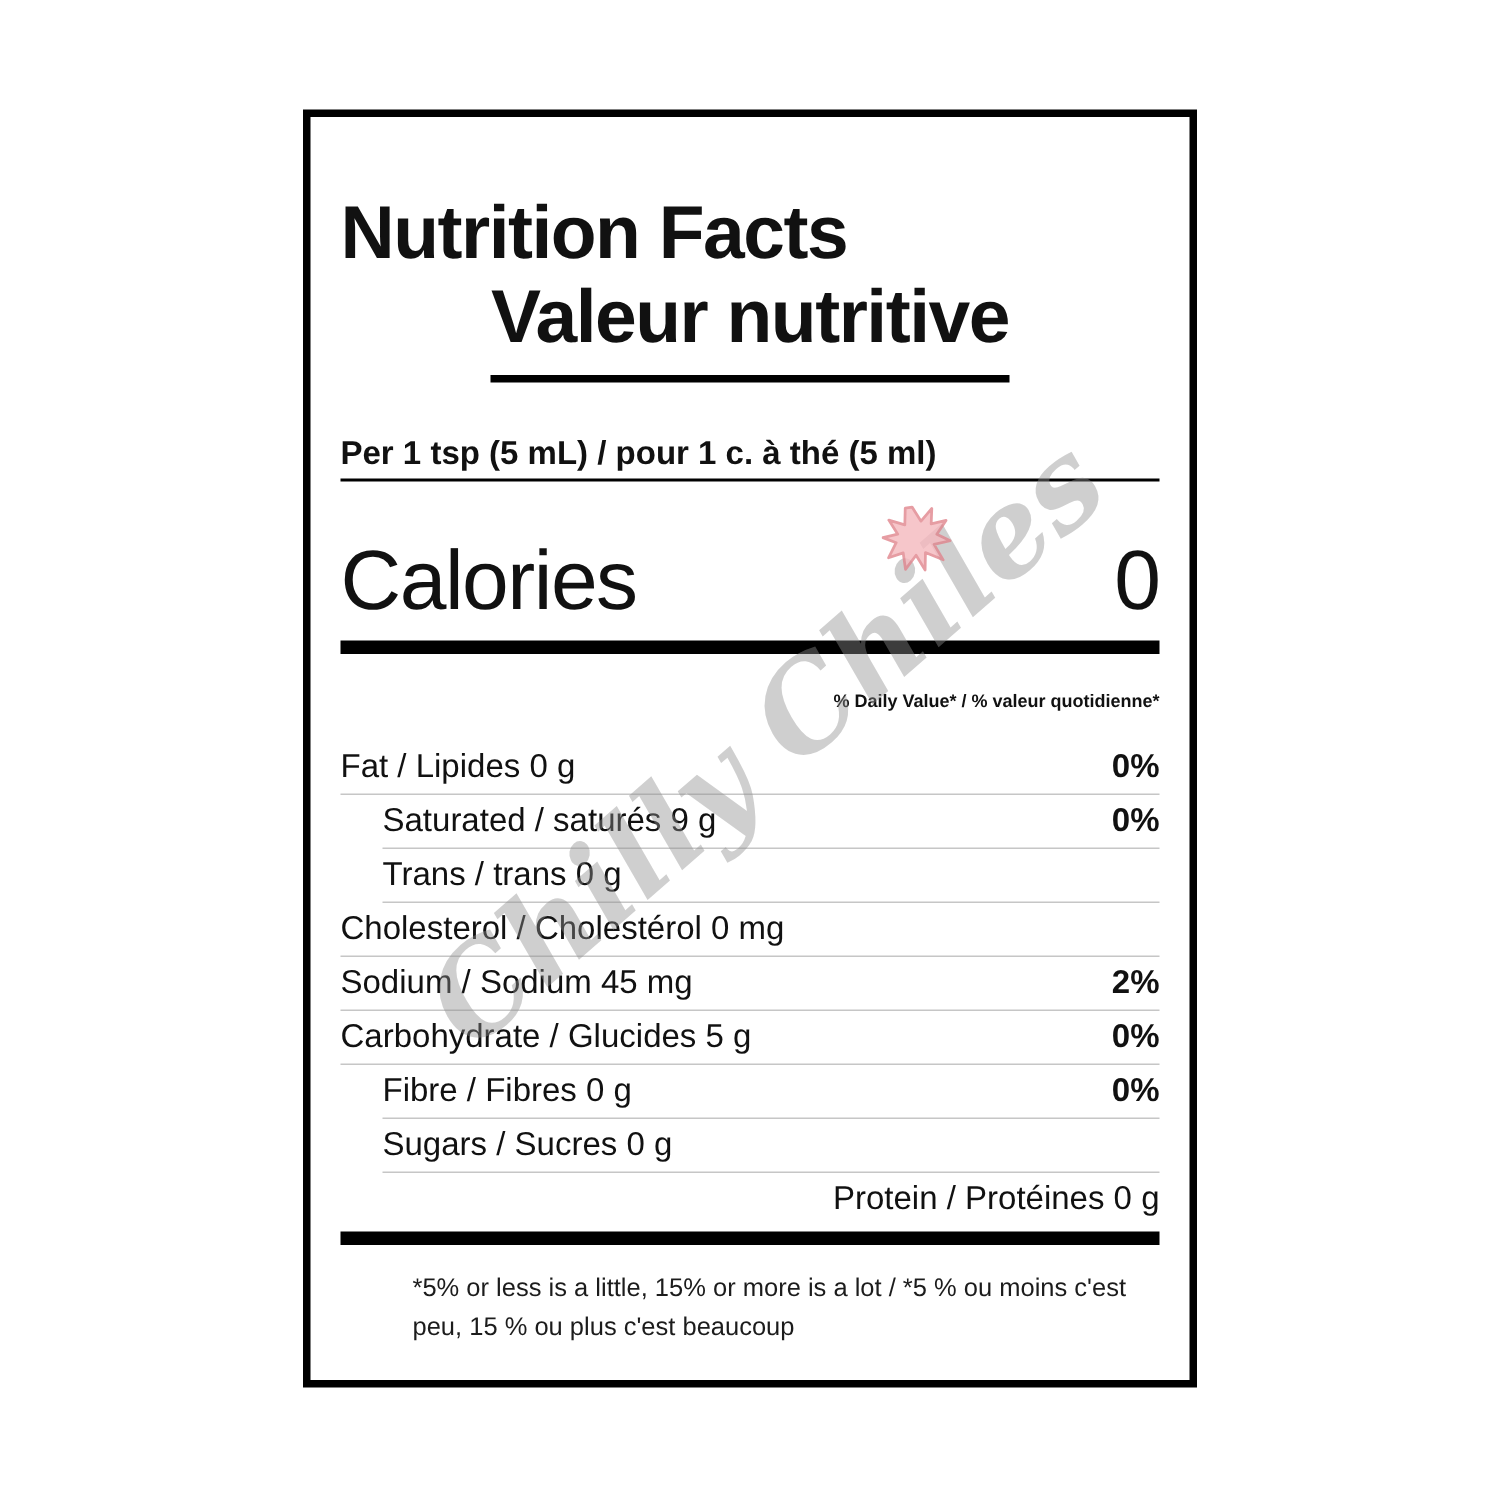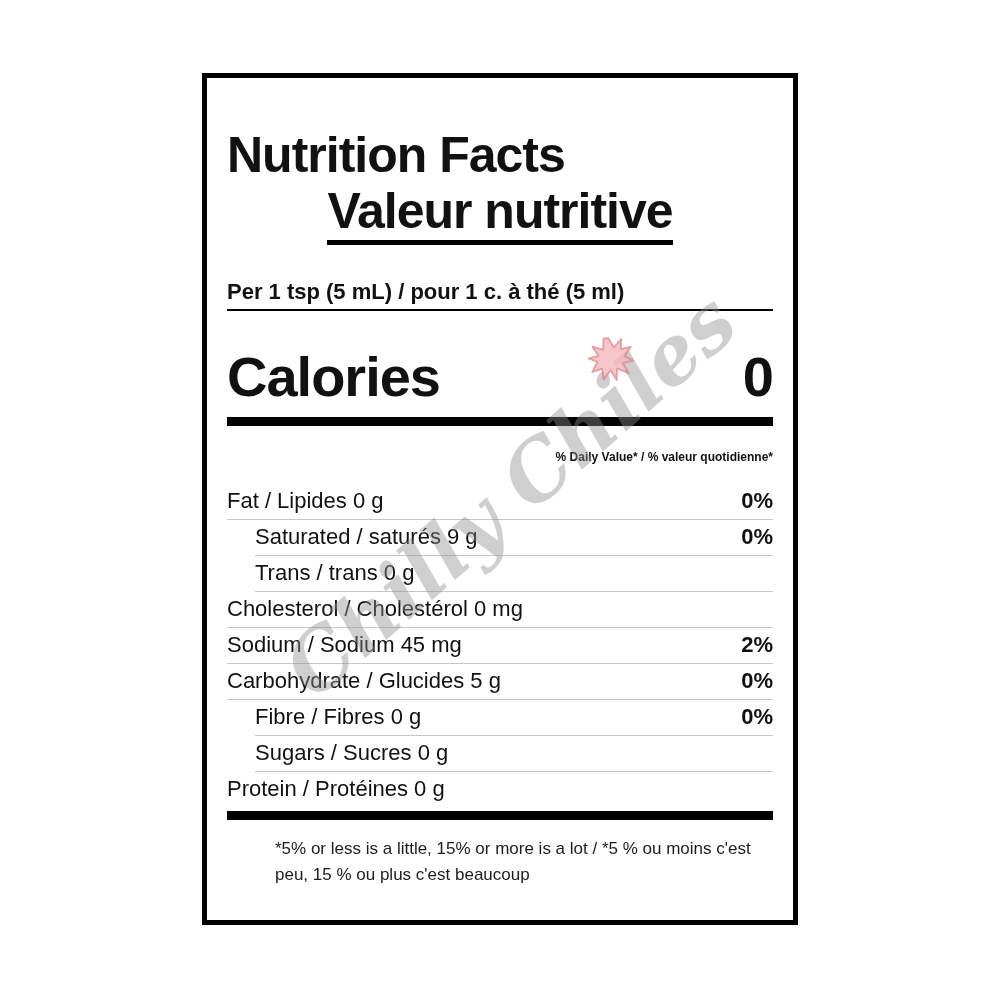--- a/index.html
+++ b/index.html
@@ -27,57 +27,57 @@
     text-align: left;
     font-size: 50px; line-height: 58px;
     font-weight: 700; letter-spacing: -1px;
   }
   .title-fr-wrap { text-align: center; margin-top: 2px; }
   .title-fr {
     display: inline-block;
     font-size: 50px; line-height: 50px;
     font-weight: 700; letter-spacing: -1px;
     border-bottom: 5px solid #000;
-    padding-bottom: 4px;
+    padding-bottom: 14px;
   }
 
   .serving {
     margin-top: 34px;
     font-size: 22px; line-height: 26px;
     font-weight: 700;
     border-bottom: 2px solid #000;
     padding-bottom: 4px;
   }
 
   .calories-row {
     margin-top: 42px;
     display: flex; justify-content: space-between; 
     font-size: 56px; line-height: 48px;
-    font-weight: 700; letter-spacing: -1px;
+    font-weight: 400; letter-spacing: -1px;
   }
   .bar { height: 9px; background: #000; }
   .bar-top { margin-top: 16px; }
   .bar-bottom { margin-top: 4px; }
 
   .dv-header {
     margin-top: 20px;
     text-align: right;
     font-size: 12px; line-height: 22px;
     font-weight: 700;
   }
 
   .rows { margin-top: 16px; }
   .nrow {
     display: flex; justify-content: space-between; align-items: baseline;
     font-size: 22px; line-height: 24px;
     padding: 5px 0 6px;
     border-bottom: 1px solid #c6c6c6;
   }
   .nrow.indent { margin-left: 28px; }
-  .nrow.last { border-bottom: none; }
+  .nrow.last { border-bottom: none; justify-content: flex-end; }
   .npct { font-weight: 700; }
 
   .footnote {
     margin-top: 16px;
     font-size: 17px; line-height: 26px;
     color: #1c1c1c;
     margin-left: 48px;
   }
 
   .watermark {

